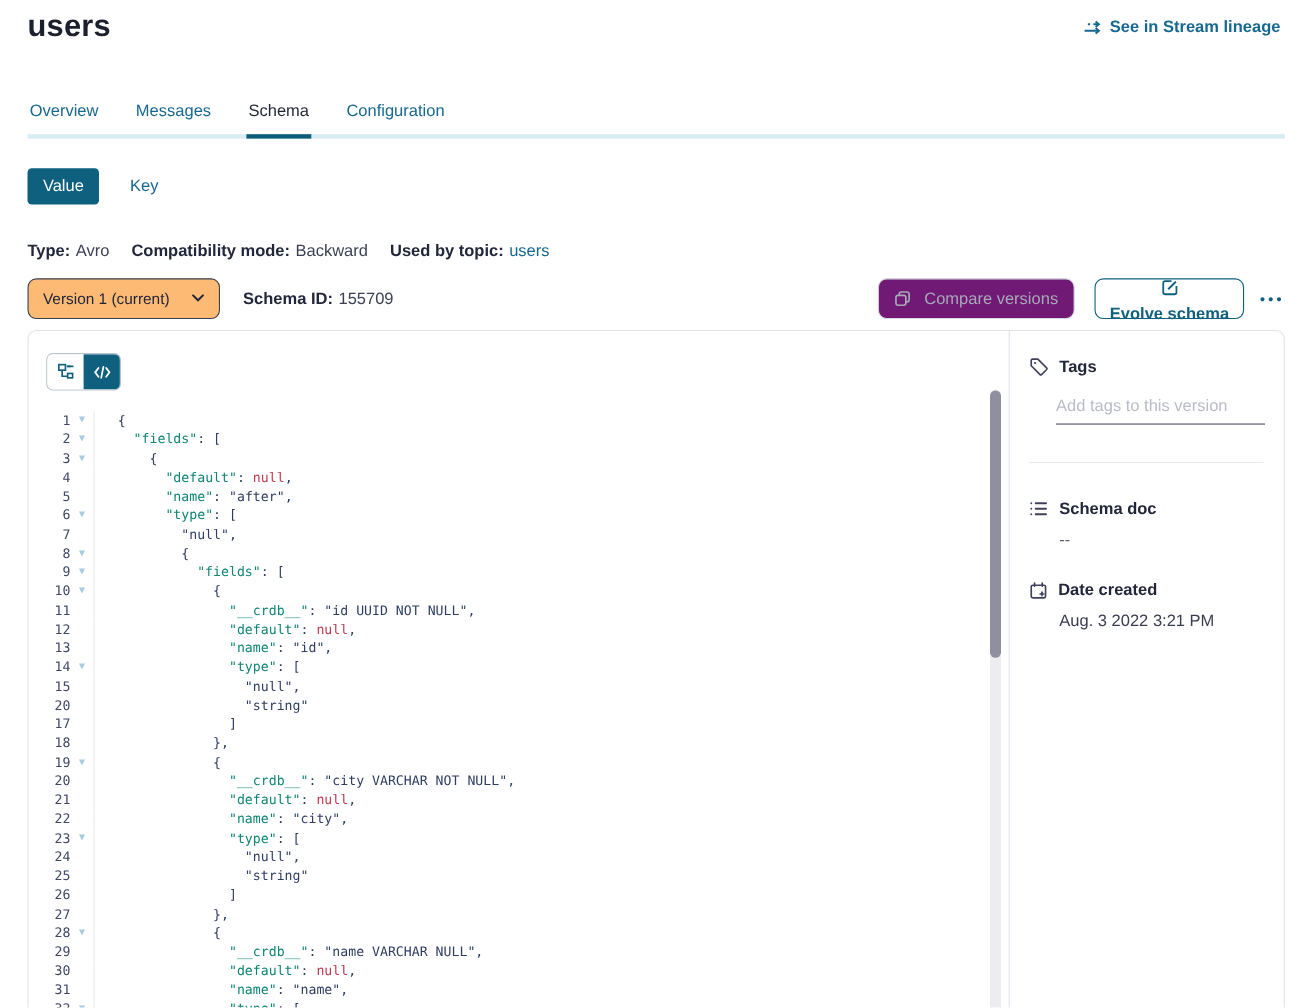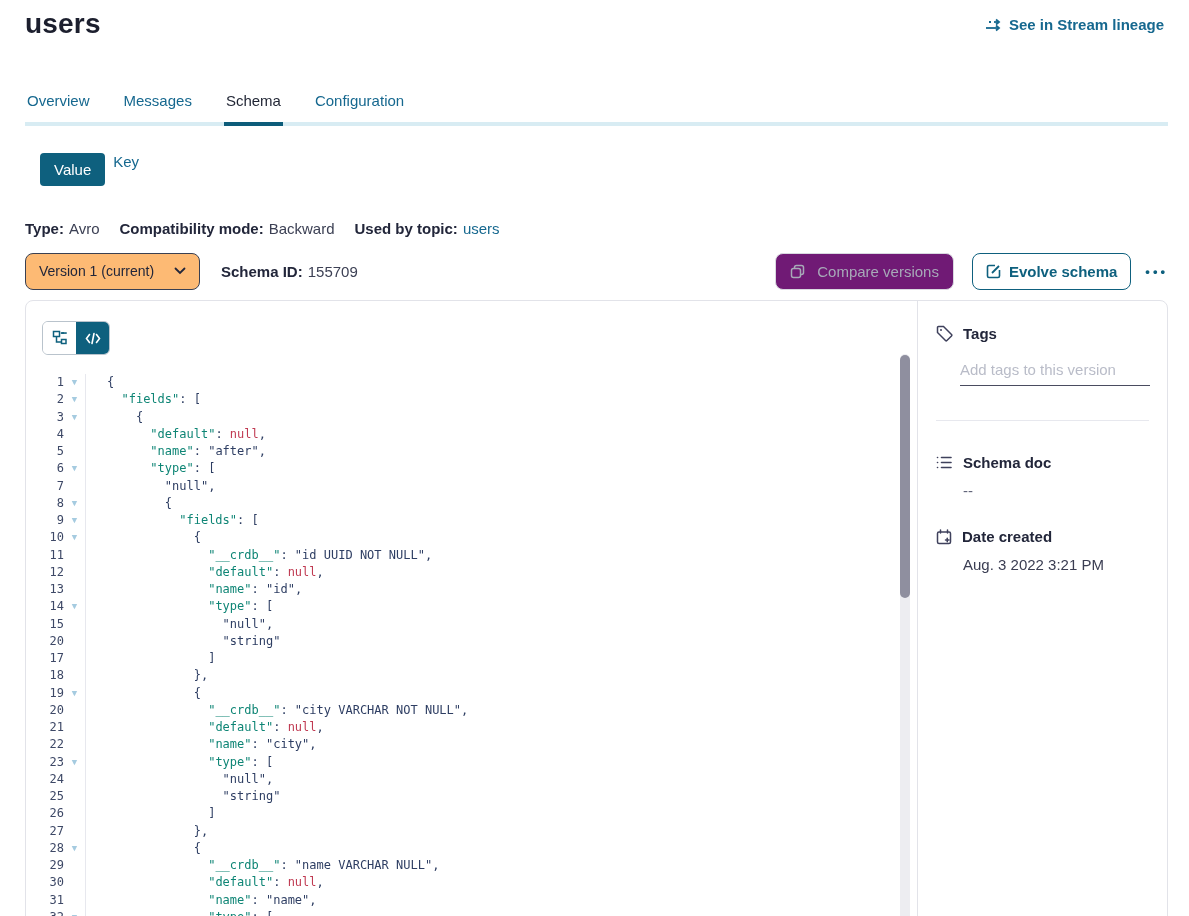--- a/index.html
+++ b/index.html
@@ -13,21 +13,21 @@
   .lineage-link { position:absolute; top:16px; right:25px; display:flex; align-items:center; gap:7px;
     color:#16688f; font-size:15px; font-weight:600; cursor:pointer; }
 
   
   .tabs { position:absolute; top:88px; left:25px; right:21px; display:flex; gap:30px;
     border-bottom:4px solid #d8ecf3; }
   .tab { font-size:15px; color:#16688f; padding:4px 2px 13px 2px; cursor:pointer; }
   .tab.active { color:#1f2433; font-weight:500; border-bottom:4px solid #0d5c7a; margin-bottom:-4px; }
 
   
-  .vk-row { position:absolute; top:153px; left:40px; display:flex; gap:8px; }
+  .vk-row { position:absolute; top:153px; left:25px; display:flex; align-items:center; gap:28px; }
   .btn-value { background:#0e607e; color:#fff; font-size:15px; border:none; border-radius:4px;
     padding:8px 14px; cursor:pointer; }
   .link-key { color:#16688f; font-size:15px; cursor:pointer; }
 
   
   .meta-row { position:absolute; top:220px; left:25px; display:flex; gap:20px; font-size:15px; }
   .meta-item { display:flex; gap:5px; }
   .meta-label { font-weight:700; color:#22263a; }
   .meta-value { color:#3c4054; }
   .meta-link { color:#16688f; cursor:pointer; }
@@ -36,21 +36,21 @@
   .version-row { position:absolute; top:252px; left:25px; right:21px; height:38px;
     display:flex; align-items:center; }
   .version-select { width:175px; height:37px; border:1px solid #3a4052; border-radius:8px;
     display:flex; align-items:center; justify-content:space-between; padding:0 13px;
     font-size:14px; color:#22263a; cursor:pointer; background:#fdba74; }
   .schema-id { margin-left:21px; font-size:15px; display:flex; gap:5px; }
   .spacer { flex:1; }
   .btn-compare { height:37px; display:flex; align-items:center; gap:12px; padding:0 14px;
     border:1px solid #d9d9e0; border-radius:8px; background:#701a75; color:#a7a9b8; font-size:15px; cursor:default; }
   .btn-evolve { height:37px; display:flex; align-items:center; gap:8px; padding:0 13px; margin-left:18px;
-    border:1px solid #0e607e; border-radius:8px; background:#fff; color:#0e607e; font-size:15px; font-weight:600; cursor:pointer; }
+    border:1px solid #0e607e; border-radius:8px; background:#fff; color:#0e607e; font-size:15px; font-weight:600; cursor:pointer;flex-direction:column; }
   .more-dots { margin-left:14px; color:#0e607e; font-size:13px; font-weight:700; letter-spacing:3px; cursor:pointer; }
 
   
   .panel { position:absolute; top:300px; left:25px; width:1143px; height:640px;
     border:1px solid #e2e3e9; border-radius:8px 8px 0 0; display:flex; }
   .code-area { position:relative; width:893px; height:100%; }
 
   .seg-control { position:absolute; top:20px; left:16px; display:flex; width:68px; height:34px;
     border:1px solid #b9c3cc; border-radius:6px; overflow:hidden; }
   .seg { width:34px; height:100%; display:flex; align-items:center; justify-content:center; cursor:pointer; }

